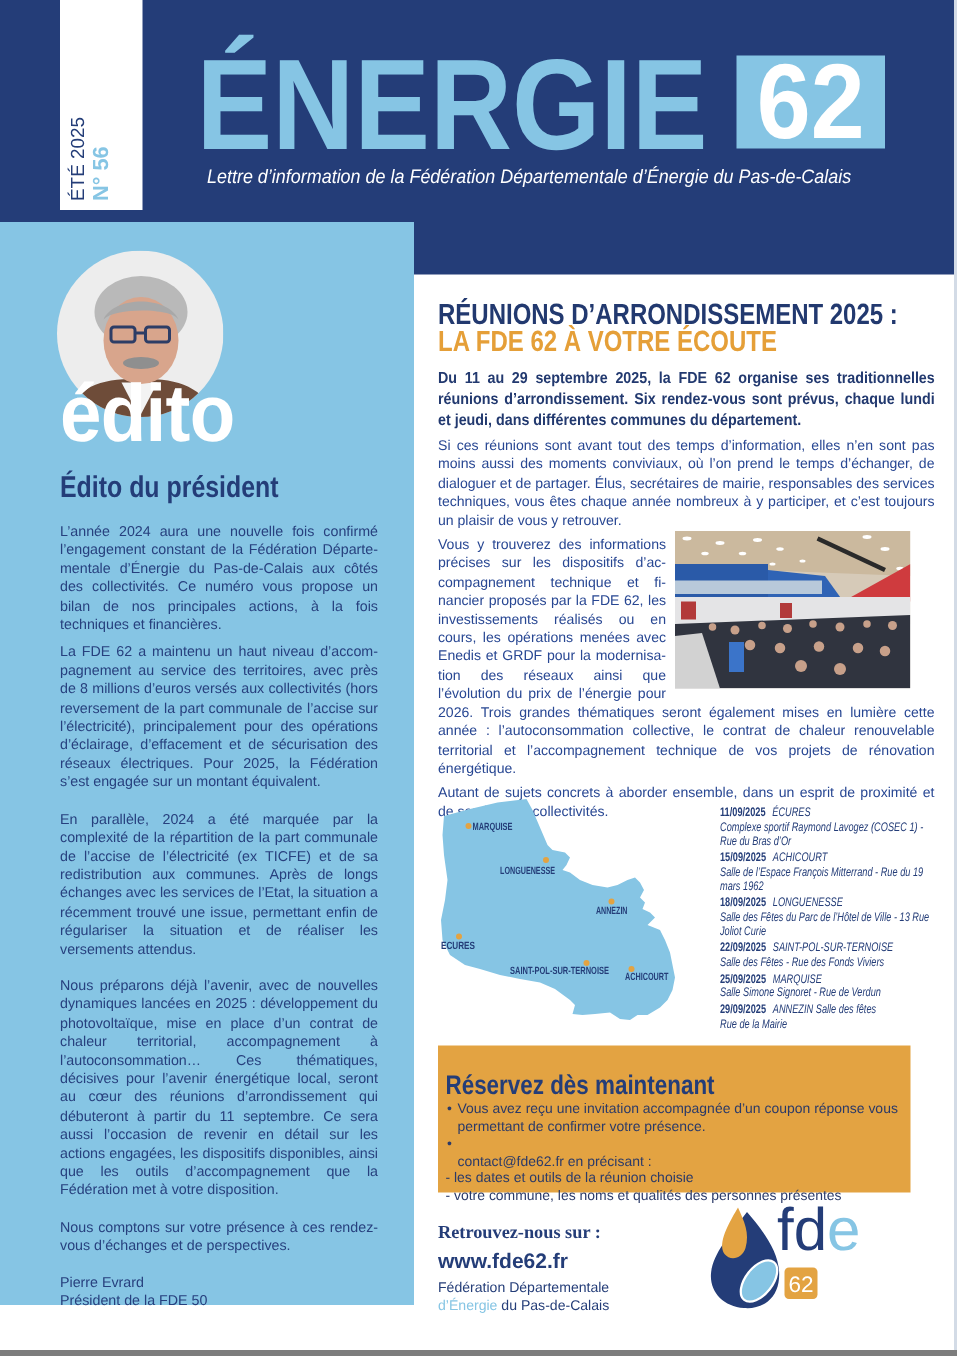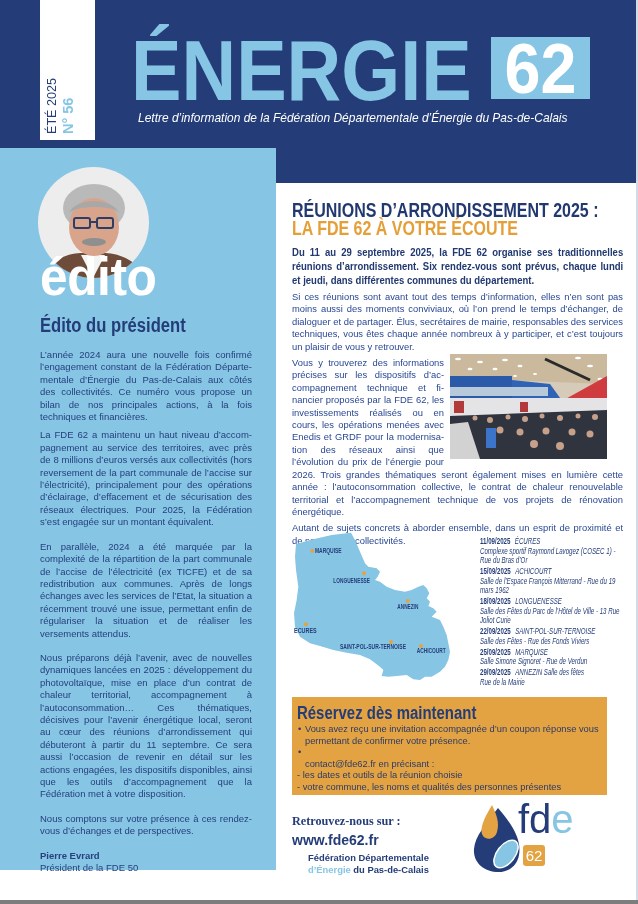--- a/index.html
+++ b/index.html
@@ -20,49 +20,49 @@
 .subtitle { left:138px; top:110px; font-size:13px; line-height:16px; font-style:italic; color:#fff; white-space:nowrap; transform-origin:0 0; transform:scaleX(0.92); }
 
 
 .edito-col { left:0; top:148px; width:276px; height:722px; background:var(--lightblue); }
 .portrait { left:38px; top:167px; width:111px; height:111px; border-radius:50%; overflow:hidden; }
 .edito-kicker { left:40px; top:251px; font-size:54px; line-height:50px; font-weight:bold; color:#fff; white-space:nowrap; transform-origin:0 0; transform:scaleX(0.92); letter-spacing:-0.5px; }
 .edito-heading { left:40px; top:314px; font-size:20px; line-height:22px; font-weight:bold; color:var(--navy); white-space:nowrap; transform-origin:0 0; transform:scaleX(0.83); }
 .edito-body { left:40px; top:349px; width:212px; font-size:9.5px; line-height:12.4px; color:#27407e; text-align:justify; }
 .edito-body p { margin-bottom:12px; }
 .edito-body p.first { margin-bottom:6px; }
-.signature-name { font-weight:bold; }
+.signature-name { font-weight:normal; }
 
 
 .article { left:292px; top:201px; width:331px; color:#284793; }
 .article-title { font-size:19.5px; line-height:18px; font-weight:bold; white-space:nowrap; transform-origin:0 0; transform:scaleX(0.82); color:#22396f; }
 .article-title.accent { color:#e59f38; }
 .article-intro { margin-top:8px; width:368px; font-size:10.6px; line-height:14px; font-weight:bold; color:#22396f; text-align:justify; transform-origin:0 0; transform:scaleX(0.9); }
 .article p.body { font-size:9.4px; line-height:12.4px; text-align:justify; margin-top:4px; }
 .photo { float:right; width:157px; height:105px; margin:1px 16px 8px 6px; overflow:hidden; }
 
 
 .map { left:280px; top:520px; width:190px; height:180px; }
 .meetings { left:480px; top:537px; width:196px; transform-origin:0 0; transform:scaleX(0.74); color:var(--navy); font-size:8.3px; line-height:9.5px; }
 .meeting { margin-bottom:1.5px; }
 .meeting-date { font-weight:bold; }
 .meeting-town { font-style:italic; margin-left:6px; }
 .meeting-venue { font-style:italic; display:block; }
 
 
-.reserve { left:292px; top:697px; width:315px; height:98px; background:var(--orange); padding:6px 5px 0 5px; color:#2b3a68; }
+.reserve { left:292px; top:697px; width:315px; height:98px; background:var(--orange); padding:16px 5px 0 5px; color:#2b3a68; }
 .reserve-title { font-size:18px; line-height:20px; font-weight:bold; color:var(--navy); white-space:nowrap; transform-origin:0 0; transform:scaleX(0.83); }
 .reserve-list { list-style:none; font-size:9.3px; line-height:11.5px; margin-top:1px; }
 .reserve-list li.bullet-item { position:relative; padding-left:8px; }
 .reserve-list .bullet { position:absolute; left:1px; top:0; }
 
 
 .footer-cta { left:292px; top:814px; font-size:12.2px; line-height:15px; font-weight:bold; color:var(--navy); white-space:nowrap;font-family:Liberation Serif, serif; }
 .footer-url { left:292px; top:832px; font-size:14px; line-height:17px; font-weight:bold; color:var(--navy); white-space:nowrap; }
-.footer-org { left:308px; top:852px; font-size:9.4px; line-height:11.5px; font-weight:bold; color:var(--navy); white-space:nowrap;text-align:right; }
+.footer-org { left:292px; top:852px; font-size:9.4px; line-height:11.5px; font-weight:normal; color:var(--navy); white-space:nowrap;text-align:right; }
 .footer-org .hl { color:var(--lightblue); }
 .logo { left:468px; top:800px; width:120px; height:75px; }
 
 .page-edge { left:636px; top:0; width:2px; height:904px; background:#d3dbe6; }
 .page-bottom { left:0; top:900px; width:638px; height:4px; background:#7d7d7d; }
 </style>
 </head>
 <body>
 
 <div class="page">

